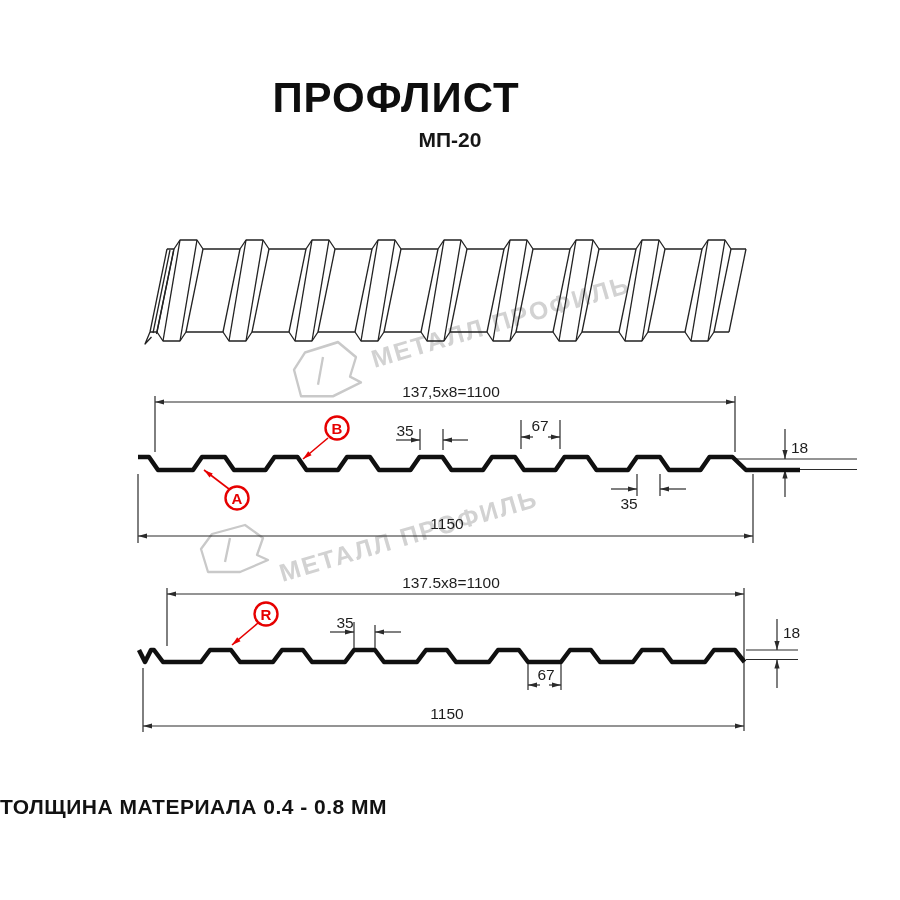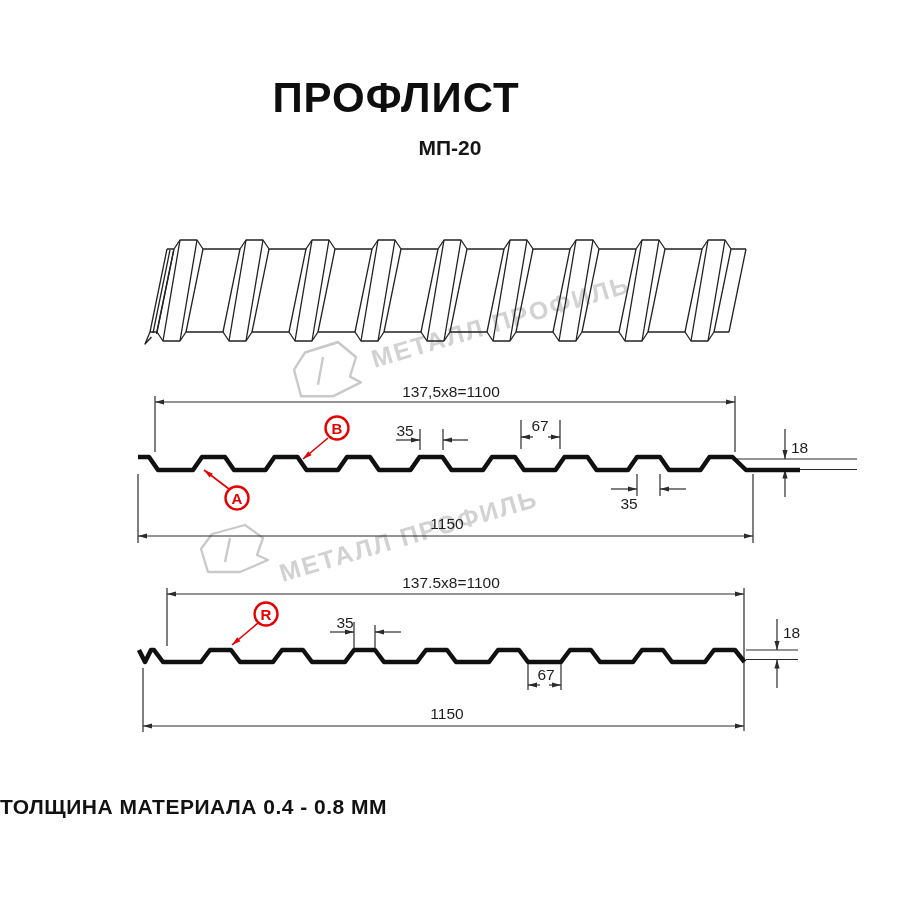--- a/index.html
+++ b/index.html
@@ -1,20 +1,20 @@
 <!DOCTYPE html>
 <html><head>
 <meta charset="utf-8">
 <style>
   html,body{margin:0;padding:0;background:#fff;}
   #stage{position:relative;width:900px;height:900px;background:#fff;overflow:hidden;
          font-family:"Liberation Sans",sans-serif;}
   .title{position:absolute;left:0;top:74px;width:792px;text-align:center;
          font-size:42px;font-weight:800;letter-spacing:1px;color:#0e0e0e;}
-  .subtitle{position:absolute;left:0;top:136px;width:900px;text-align:center;
+  .subtitle{position:absolute;left:0;top:128px;width:900px;text-align:center;
          font-size:21px;font-weight:600;color:#161616;}
   .footer-note{position:absolute;left:0;top:795px;width:900px;text-align:left;
          font-size:21px;font-weight:600;letter-spacing:.5px;color:#121212;}
   .wm-text{position:absolute;font-size:25px;font-weight:700;letter-spacing:2px;
          color:#d2d2d2;white-space:nowrap;transform-origin:0 0;}
   #wm1{left:368px;top:346px;transform:rotate(-16.5deg);}
   #wm2{left:276px;top:560px;transform:rotate(-16.5deg);}
   svg#draw{position:absolute;left:0;top:0;}
   .ln{stroke:#2b2b2b;stroke-width:1.2;fill:none;}
   .thick{stroke:#101010;stroke-width:4.5;fill:none;stroke-linejoin:round;}

